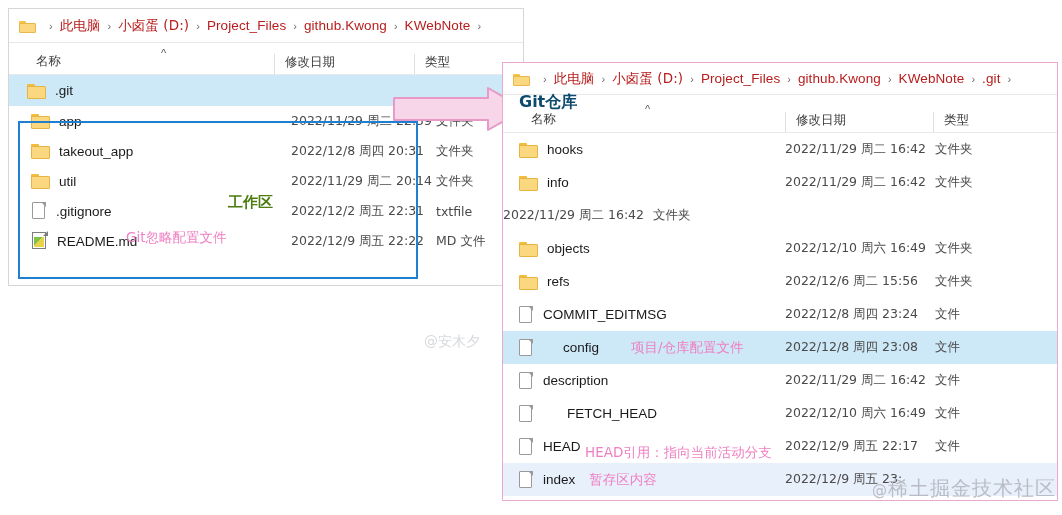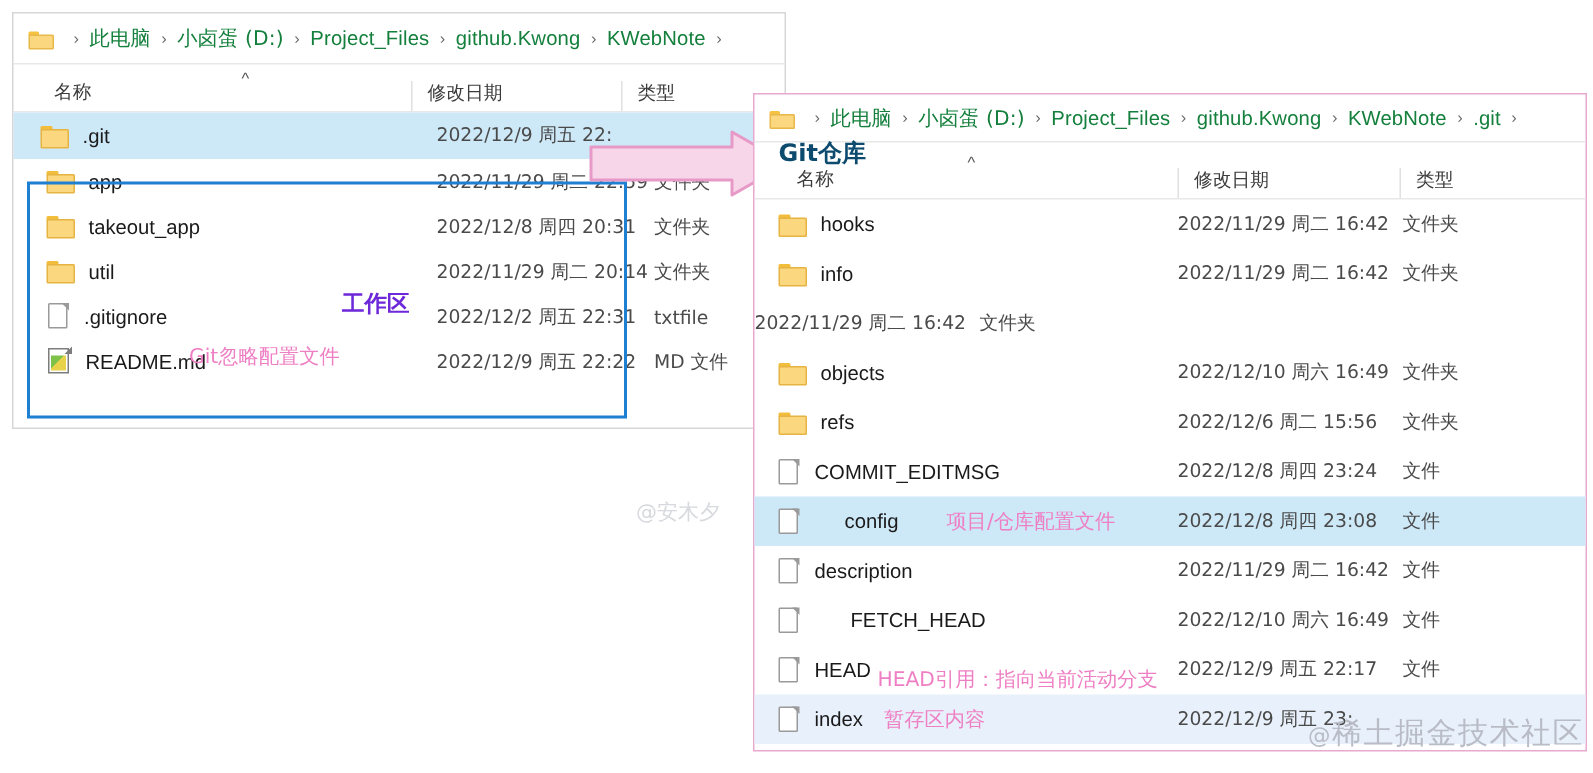--- a/index.html
+++ b/index.html
@@ -28,21 +28,21 @@
   }
   .folder-ico:before{
     content:"";position:absolute;left:0;top:2px;width:7px;height:3px;
     background:#f5c242;border-radius:1px 1px 0 0;
   }
   .folder-ico:after{
     content:"";position:absolute;left:0;top:4px;width:17px;height:10px;
     background:#fbd77f;border:1px solid #e8b84b;border-radius:1px;box-sizing:border-box;
   }
   .crumb{
-    font-size:13.5px;color:#15803d;white-space:nowrap;letter-spacing:.1px;
+    font-size:13.5px;color:#b91c1c;white-space:nowrap;letter-spacing:.1px;
   }
   .crumb.cn{font-family:"DejaVu Sans",sans-serif;}
   .sep{
     color:#6b6b6b;font-size:11px;margin:0 7px;flex:0 0 auto;
   }
   .colhead{
     display:flex;align-items:flex-end;
     height:30px;
     position:relative;
     border-bottom:1px solid #e8e8e8;
@@ -106,21 +106,21 @@
     border-left:5px solid transparent;border-bottom:5px solid #7d7d7d;
   }
   
   .anno{
     position:absolute;white-space:nowrap;
     font-family:"DejaVu Sans",sans-serif;
     pointer-events:none;
   }
   .anno.pink{color:#ef7fc4;font-size:13.5px;}
   .anno.pinkbold{color:#0c4a6e;font-size:16px;font-weight:bold;}
-  .anno.blue{color:#6d28d9;font-size:15px;font-weight:bold;}
+  .anno.blue{color:#4d7c0f;font-size:15px;font-weight:bold;}
   .workbox{
     position:absolute;border:2px solid #1f7fd0;box-sizing:border-box;
     pointer-events:none;
   }
   .wm{
     position:absolute;white-space:nowrap;
     font-family:"DejaVu Sans",sans-serif;
     color:#d7d9de;font-size:14px;
   }
   .wm2{
@@ -159,21 +159,20 @@
     <span class="ch divider" style="width:80px;">类型</span>
   </div>
 
   <div class="rows">
 
     <div class="row sel" style="height:31px;">
       <span class="rname" style="width:282px;padding-left:18px;box-sizing:border-box;">
         <span class="fico"></span>
         <span class="label">.git</span>
       </span>
-      <span class="rdate" style="width:145px;">2022/12/9 周五 22:</span>
       <span class="rtype"></span>
     </div>
 
     <div class="row" style="height:30px;">
       <span class="rname" style="width:282px;padding-left:22px;box-sizing:border-box;">
         <span class="fico"></span>
         <span class="label">app</span>
       </span>
       <span class="rdate" style="width:145px;">2022/11/29 周二 22:59</span>
       <span class="rtype">文件夹</span>

